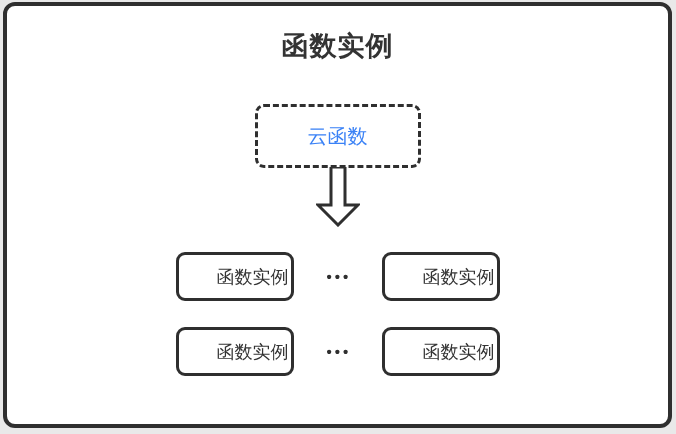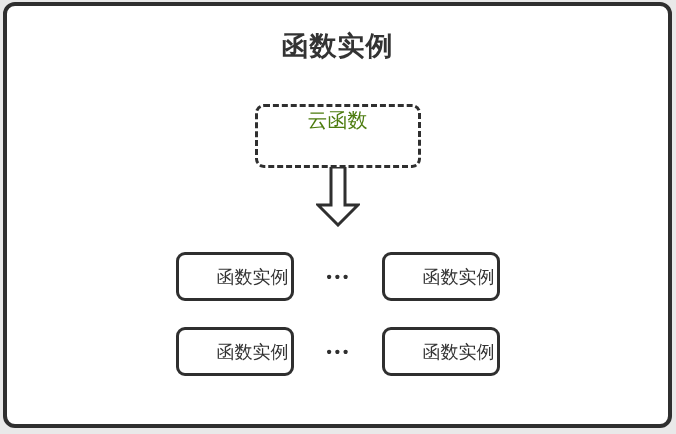--- a/index.html
+++ b/index.html
@@ -30,23 +30,23 @@
     color: #333333;
     letter-spacing: 1px;
   }
   .dashed-box {
     position: absolute;
     top: 98px; left: 50%;
     transform: translateX(-50%);
     width: 160px; height: 58px;
     border: 3px dashed #2f2f2f;
     border-radius: 9px;
-    display: flex; align-items: flex-start; justify-content: center;
+    display: flex; align-items: center; justify-content: center;
     font-size: 20px;
-    color: #4d7c0f;
+    color: #3b82f6;
     background: #ffffff;
     box-sizing: content-box;
   }
   .arrow {
     position: absolute;
     top: 161px; left: 50%;
     transform: translateX(-50%);
     width: 44px; height: 60px;
   }
   .instances {

